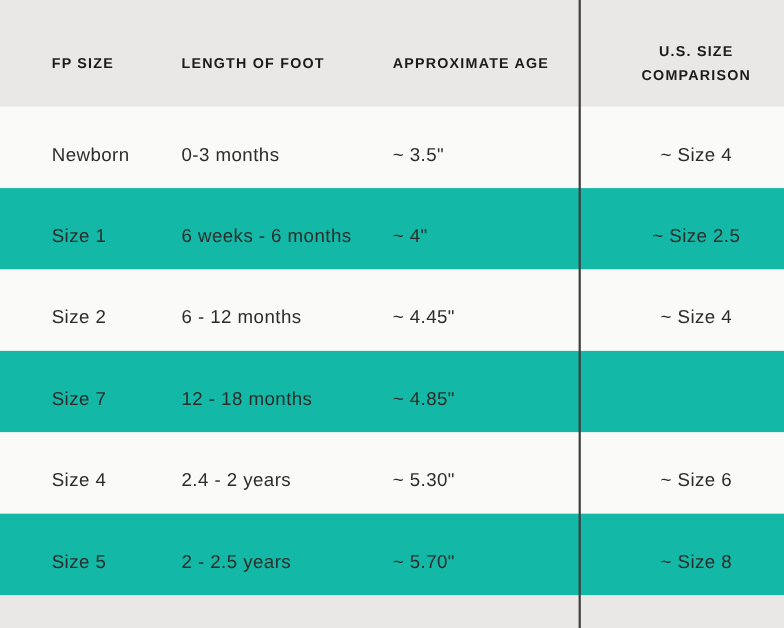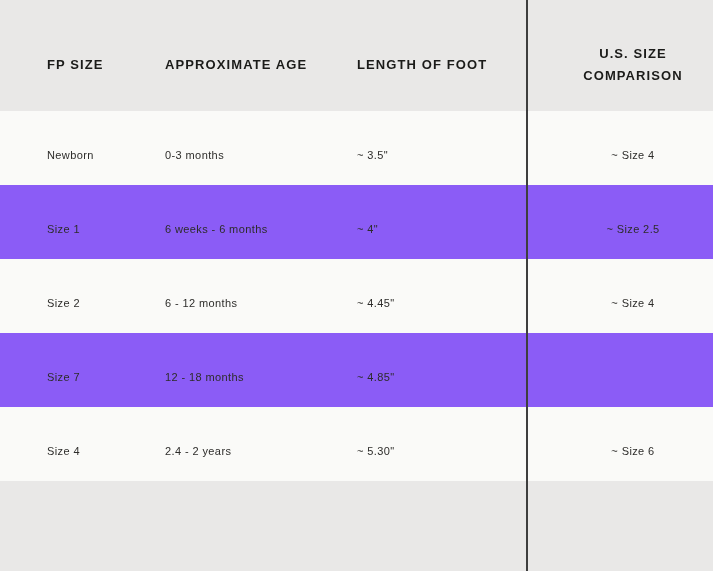--- a/index.html
+++ b/index.html
@@ -19,63 +19,63 @@
     overflow: hidden;
     background: #e9e8e7;
   }
   .grid-row {
     display: grid;
     grid-template-columns: 165px 192px 169px 187px;
     box-sizing: border-box;
     align-items: center;
   }
   .header-row {
-    height: 111px;
+    height: 97px;
     padding-top: 18px;
     background: #e9e8e7;
   }
   .header-cell {
     font-size: 13px;
     font-weight: bold;
     letter-spacing: 1.1px;
     color: #1b1b19;
     line-height: 22px;
     text-transform: uppercase;
   }
   .body-row {
     height: 74px;
     padding-top: 14px;
-    font-size: 11px;
+    font-size: 17px;
     letter-spacing: 0.4px;
     color: #2d2c2a;
   }
   .body-row.light { background: #fafaf8; }
-  .body-row.gray  { background: #8b5cf6; }
+  .body-row.gray  { background: #14b8a6; }
   .c1 { padding-left: 47px; }
   .c2 { padding-left: 0px; }
   .c3 { padding-left: 0px; }
   .c4 { padding-left: 37px; padding-right: 10px; text-align: center; }
   .col-divider {
     position: absolute;
     left: 526px;
     top: 0;
     bottom: 0;
     width: 2px;
     background: #3e3e3e;
   }
 </style>
 </head>
 <body>
 
 <div class="size-chart">
 
   <div class="grid-row header-row">
     <div class="header-cell c1">FP SIZE</div>
+    <div class="header-cell c3">LENGTH OF FOOT</div>
     <div class="header-cell c2">APPROXIMATE AGE</div>
-    <div class="header-cell c3">LENGTH OF FOOT</div>
     <div class="header-cell c4">U.S. SIZE COMPARISON</div>
   </div>
 
   <div class="grid-row body-row light">
     <div class="c1">Newborn</div>
     <div class="c2">0-3 months</div>
     <div class="c3">~ 3.5"</div>
     <div class="c4">~ Size 4</div>
   </div>
 
@@ -99,16 +99,22 @@
     <div class="c3">~ 4.85"</div>
   </div>
 
   <div class="grid-row body-row light">
     <div class="c1">Size 4</div>
     <div class="c2">2.4 - 2 years</div>
     <div class="c3">~ 5.30"</div>
     <div class="c4">~ Size 6</div>
   </div>
 
+  <div class="grid-row body-row gray">
+    <div class="c1">Size 5</div>
+    <div class="c2">2 - 2.5 years</div>
+    <div class="c3">~ 5.70"</div>
+    <div class="c4">~ Size 8</div>
+  </div>
 
   <div class="col-divider"></div>
 
 </div>
 
 </body></html>

